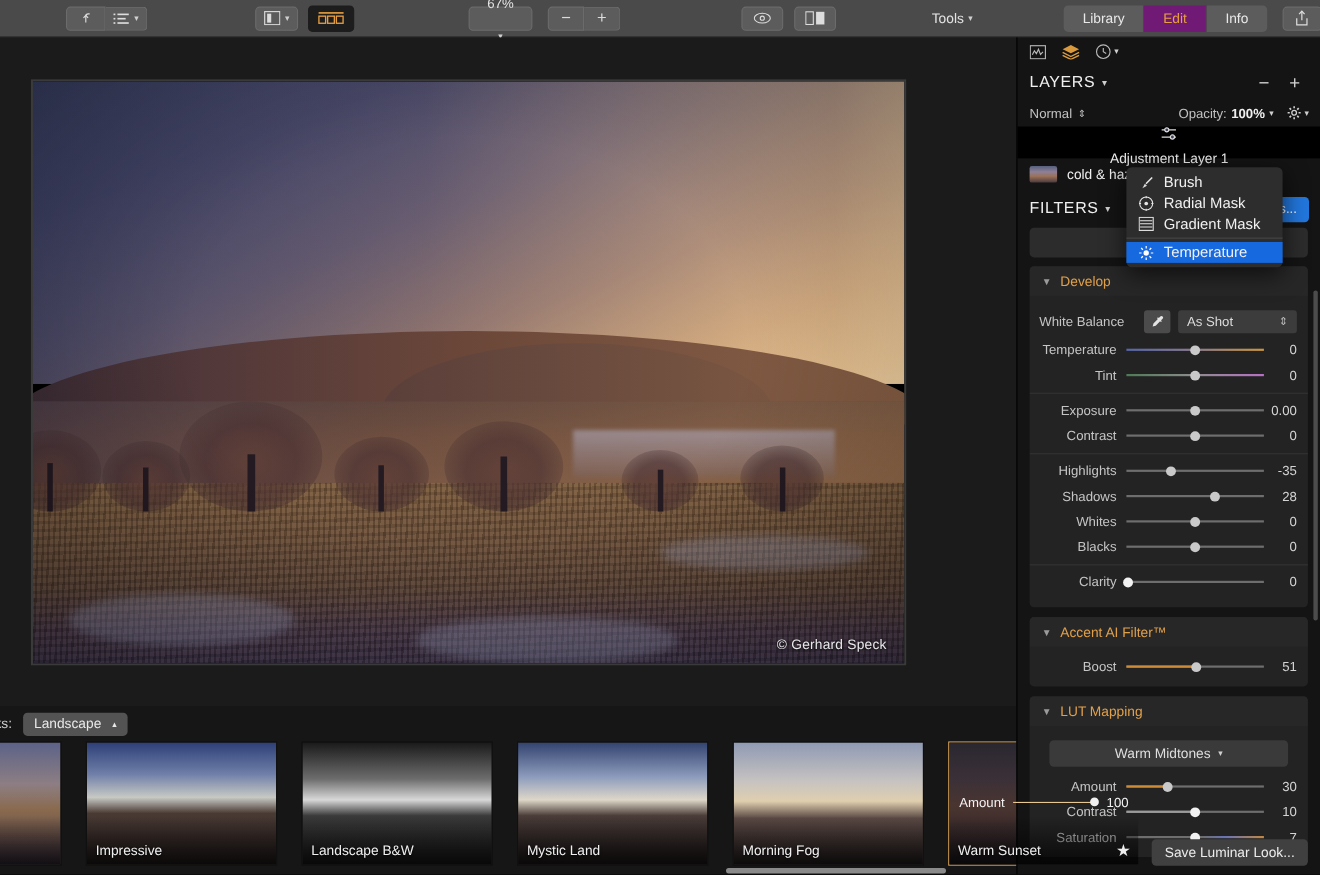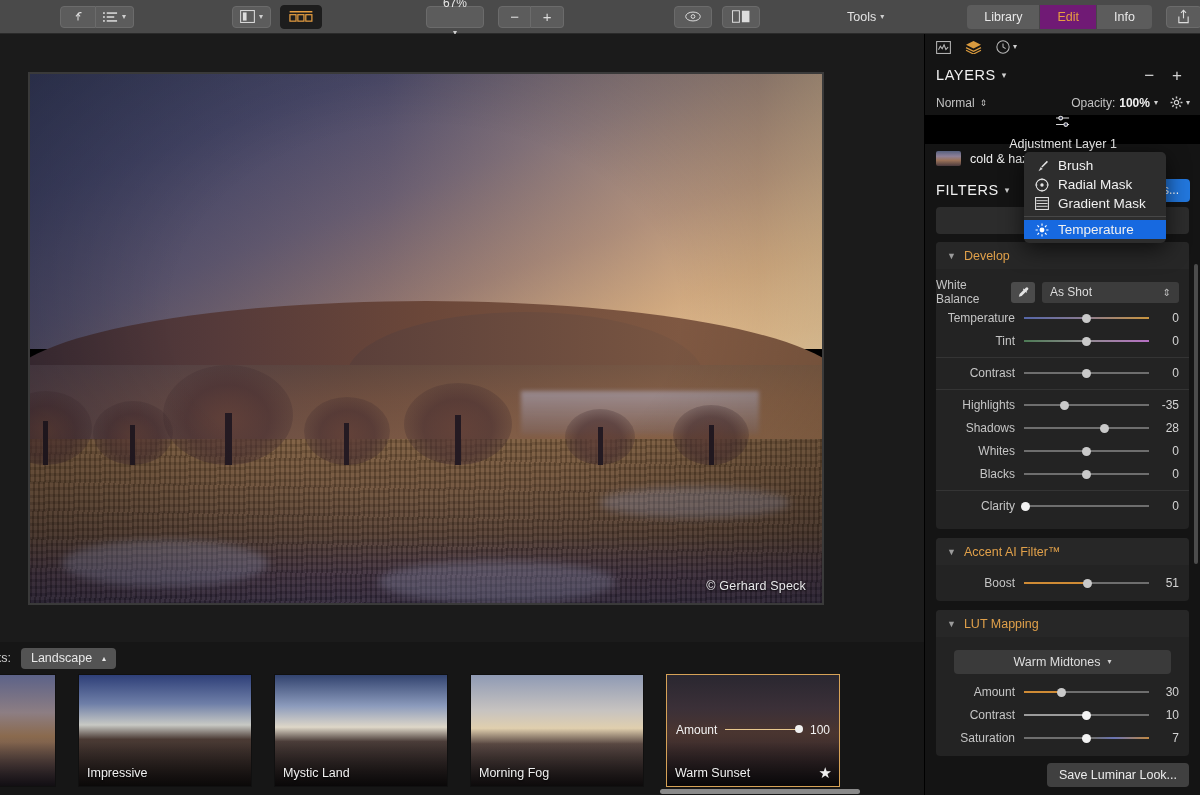--- a/index.html
+++ b/index.html
@@ -239,21 +239,21 @@
   .srow .track.sat { background: linear-gradient(to right, #6e6e6e 55%, #6a74b4 72%, #c08843 100%); }
   .srow .fill { position: absolute; left: 0; top: 11px; height: 1.5px; background: #cf8b35; }
   .srow .knob {
     position: absolute; top: 7.5px; width: 9px; height: 9px; border-radius: 50%;
     background: #c9c9c9; margin-left: -4.5px;
   }
   .srow .knob.w { background: #f2f2f2; }
   .srow .val { width: 40px; text-align: right; color: #d4d4d4; padding-right: 10px; flex: 0 0 auto; }
 
   .wb-row { height: 28px; display: flex; align-items: center; font-size: 12px; padding-right: 10px; }
-  .wb-row .lab { width: 75px; text-align: left; color: #c5c5c5; padding-right: 9px; }
+  .wb-row .lab { width: 104px; text-align: center; color: #c5c5c5; padding-right: 9px; }
   .wb-pick {
     width: 24px; height: 21px; border-radius: 3px; background: #4b4b4b;
     display: flex; align-items: center; justify-content: center; color: #e4e4e4; font-size: 11px;
   }
   .wb-sel {
     flex: 1; margin-left: 7px; height: 21px; border-radius: 3px; background: #3c3c3c;
     display: flex; align-items: center; padding: 0 8px; color: #dcdcdc;
   }
   .wb-sel .sp { margin-left: auto; font-size: 10px; color: #bdbdbd; }
 
@@ -463,20 +463,25 @@
         <div class="thumb" style="background:linear-gradient(to bottom,#5c6288 0%,#8d7e83 34%,#8a6a4e 55%,#46394a 100%);"></div>
         <div class="shade"></div>
         <div class="lname"></div>
       </div>
       <div class="look">
         <div class="thumb" style="background:linear-gradient(to bottom,#2e3f78 0%,#6f7fa8 26%,#c8c9c4 45%,#4a3a34 58%,#2b2322 100%);"></div>
         <div class="shade"></div>
         <div class="lname">Impressive</div>
       </div>
       <div class="look">
+        <div class="thumb" style="background:linear-gradient(to bottom,#1a1a1a 0%,#6d6d6d 30%,#d8d8d8 47%,#3a3a3a 60%,#202020 100%);"></div>
+        <div class="shade"></div>
+        <div class="lname">Landscape B&amp;W</div>
+      </div>
+      <div class="look">
         <div class="thumb" style="background:linear-gradient(to bottom,#32436f 0%,#8c9bbc 28%,#ded7c8 47%,#4a3c38 60%,#272022 100%);"></div>
         <div class="shade"></div>
         <div class="lname">Mystic Land</div>
       </div>
       <div class="look">
         <div class="thumb" style="background:linear-gradient(to bottom,#8f9ab4 0%,#c7c3c0 32%,#e0cfae 48%,#5b4a44 62%,#33292c 100%);"></div>
         <div class="shade"></div>
         <div class="lname">Morning Fog</div>
       </div>
       <div class="look sel">
@@ -624,20 +629,28 @@
             <span class="track-wrap">
               <span class="track tint"></span>
               <span class="knob" style="left:50%;"></span>
             </span>
             <span class="val">0</span>
           </div>
         </div>
 
         <div class="subsec">
           <div class="srow">
+            <span class="lab">Exposure</span>
+            <span class="track-wrap">
+              <span class="track"></span>
+              <span class="knob" style="left:50%;"></span>
+            </span>
+            <span class="val">0.00</span>
+          </div>
+          <div class="srow">
             <span class="lab">Contrast</span>
             <span class="track-wrap">
               <span class="track"></span>
               <span class="knob" style="left:50%;"></span>
             </span>
             <span class="val">0</span>
           </div>
         </div>
 
         <div class="subsec">

